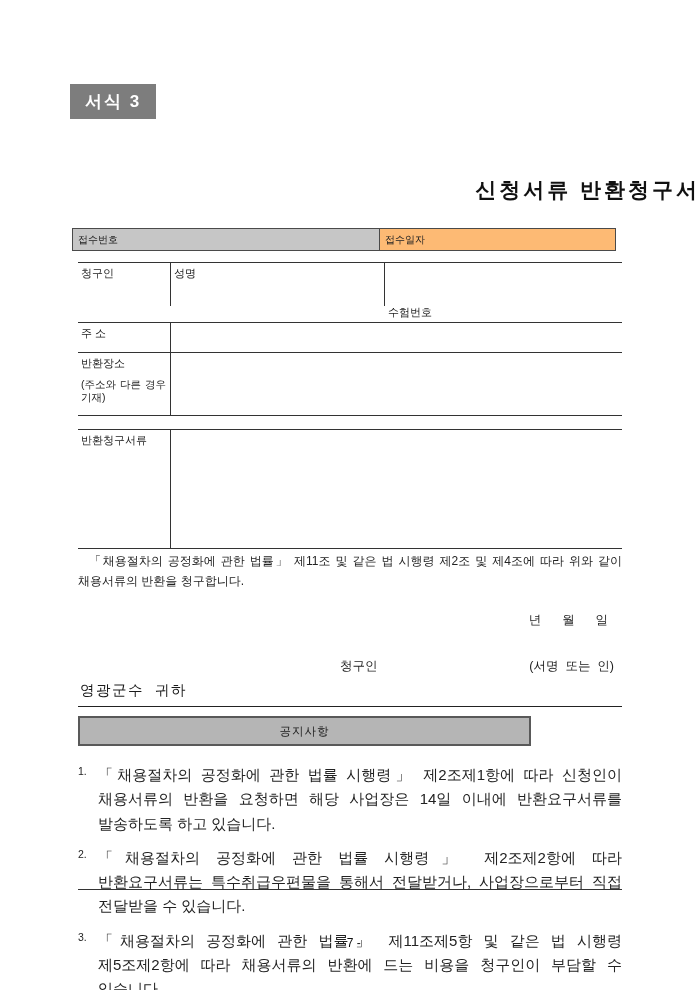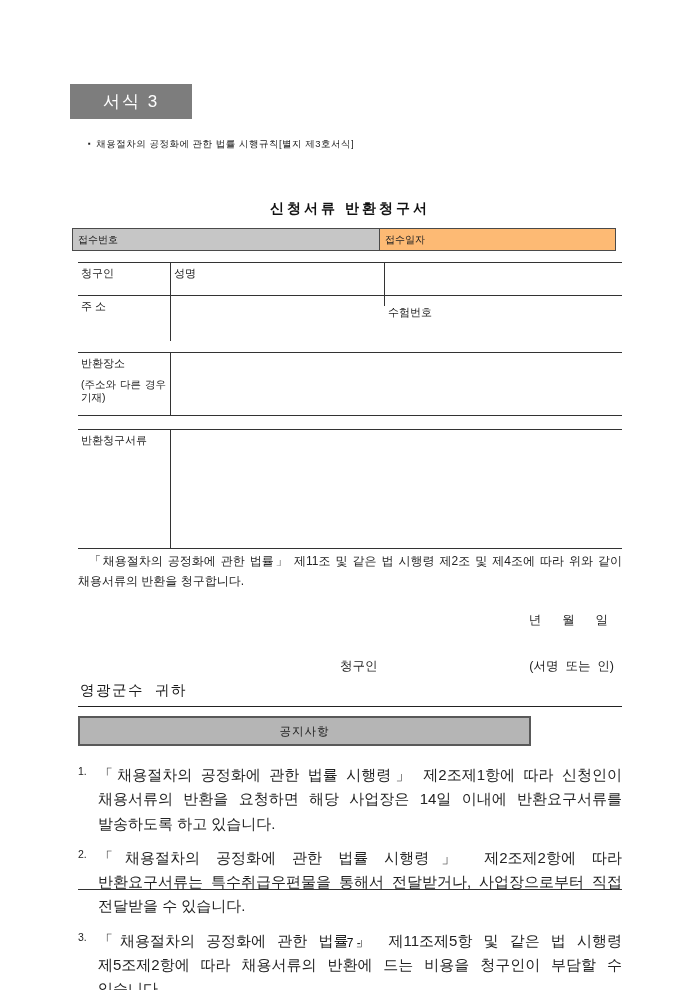--- a/index.html
+++ b/index.html
@@ -4,39 +4,39 @@
 <style>
   html,body{margin:0;padding:0;background:#ffffff;}
   .page{
     position:relative;width:700px;height:990px;background:#ffffff;
     font-family:"Liberation Sans","DejaVu Sans",sans-serif;color:#1a1a1a;overflow:hidden;
   }
   .abs{position:absolute;box-sizing:border-box;}
 
   .badge{
     left:70px;top:84px;background:#7d7d7d;color:#ffffff;
-    font-size:17px;font-weight:normal;padding:6px 33px;letter-spacing:2px;
+    font-size:17px;font-weight:bold;padding:6px 15px;letter-spacing:2px;
   }
   .refline{left:88px;top:138px;font-size:9.5px;color:#222;letter-spacing:0.5px;}
   .refline .sq{font-size:8px;margin-right:5px;position:relative;top:-1px;}
-  .doc-title{left:0;top:200px;width:100%;text-align:center;font-size:14px;font-weight:bold;letter-spacing:3px;color:#111;}
+  .doc-title{left:0;top:176px;width:100%;text-align:right;font-size:21px;font-weight:bold;letter-spacing:3px;color:#111;}
 
   .hdr-row{left:72px;top:228px;width:544px;height:23px;display:flex;}
   .hdr-cell{
     box-sizing:border-box;background:#c6c6c6;border:1px solid #4a4a4a;
     font-size:10px;color:#222;padding:4px 0 0 5px;
   }
   .hdr-cell.c1{width:307px;border-right:none;}
   .hdr-cell.c2{width:237px;}
 
   .trow{left:78px;width:544px;display:flex;border-top:1px solid #333;}
   .trow .cell{box-sizing:border-box;font-size:11px;color:#222;padding:3px 4px 0 3px;}
   .vline{border-right:1px solid #333;}
   .row1{top:262px;height:44px;}
-  .row2{top:295px;height:46px;}
+  .row2{top:322px;height:46px;}
   .row3{top:352px;height:64px;border-bottom:1px solid #333;}
   .row4{top:429px;height:120px;border-bottom:1px solid #333;}
   .lblcol{width:93px;}
   .midcol{width:214px;}
   .lastcol{flex:1;margin-top:39px;}
   .sublabel{font-size:10.5px;margin-top:7px;text-align:justify;line-height:1.25;}
 
   .statement{
     left:78px;top:552px;width:544px;font-size:12px;line-height:1.65;
     text-align:justify;text-indent:11px;color:#222;word-break:keep-all;
@@ -60,23 +60,20 @@
   .rule-bottom{left:78px;top:889px;width:544px;border-top:1px solid #333;height:0;}
   .pagenum{left:0;top:936px;width:100%;text-align:center;font-size:12px;white-space:pre;color:#111;}
 </style>
 </head>
 <body>
 
 <div class="page">
 
   <div class="abs badge" style="background-color: rgb(125, 125, 125);">서식 3</div>
 
-  <div class="abs refline">
-    <span class="sq">▪</span><span>채용절차의  공정화에  관한  법률  시행규칙[별지  제3호서식]</span>
-  </div>
 
   <div class="abs doc-title">신청서류  반환청구서</div>
 
   <div class="abs hdr-row">
     <div class="hdr-cell c1" style="background-color: rgb(198, 198, 198);">접수번호</div>
     <div class="hdr-cell c2" style="background-color: #fdba74;">접수일자</div>
   </div>
 
   <div class="abs trow row1">
     <div class="cell lblcol vline">청구인</div>

